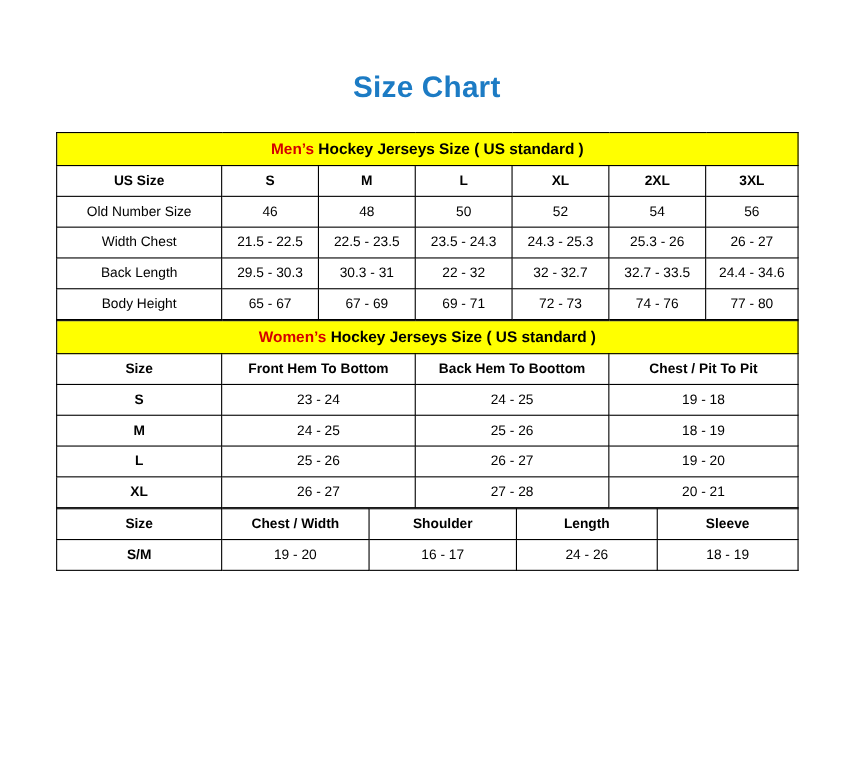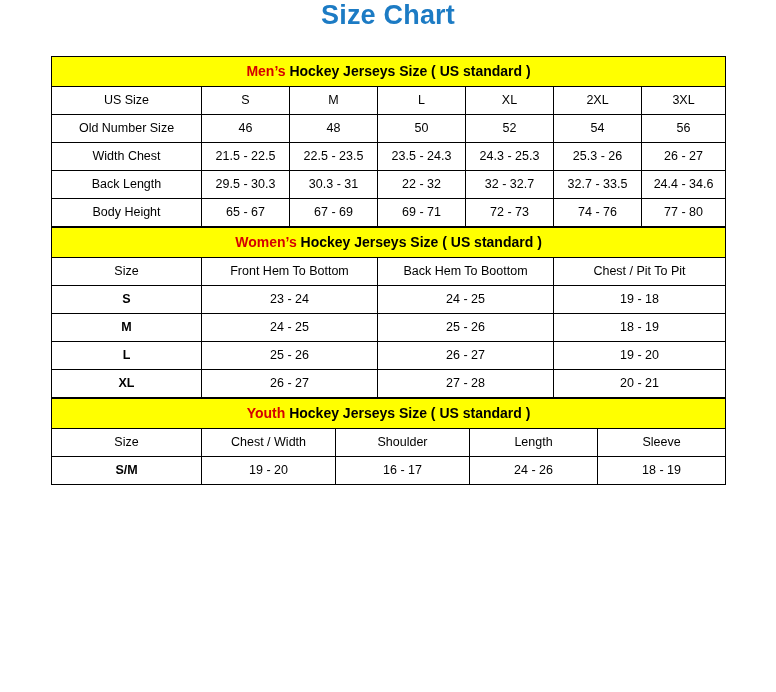--- a/index.html
+++ b/index.html
@@ -18,20 +18,21 @@
     width: 776px;
     height: 692px;
     position: relative;
     box-sizing: border-box;
   }
   .title {
     text-align: center;
     color: #1c7bc4;
     font-size: 27px;
     font-weight: bold;
+    padding-top: 64px;
     padding-bottom: 0;
     letter-spacing: 0.2px;
   }
   .tables-wrap {
     margin: 25px auto 0 auto;
     width: 674px;
   }
   table {
     border-collapse: collapse;
     width: 100%;
@@ -51,21 +52,21 @@
     background: #ffff00;
     font-weight: bold;
     font-size: 14px;
     height: 29px;
     text-align: center;
   }
   .banner .accent {
     color: #d40000;
   }
   .hdr {
-    font-weight: normal;
+    font-weight: bold;
   }
   .rowlabel {
     font-weight: normal;
   }
   .bold-cell {
     font-weight: bold;
   }
   
   .block + .block table {
     border-top: none;
@@ -194,23 +195,20 @@
       <table>
         <colgroup>
           <col style="width:150px">
           <col style="width:134px">
           <col style="width:134px">
           <col style="width:128px">
           <col style="width:128px">
         </colgroup>
         <tbody>
           <tr>
-            <td class="banner" colspan="5"><span class="accent">Youth</span><span> Hockey Jerseys Size ( US standard )</span></td>
-          </tr>
-          <tr>
             <td class="hdr">Size</td>
             <td class="hdr">Chest / Width</td>
             <td class="hdr">Shoulder</td>
             <td class="hdr">Length</td>
             <td class="hdr">Sleeve</td>
           </tr>
           <tr>
             <td class="bold-cell">S/M</td>
             <td>19 - 20</td>
             <td>16 - 17</td>

